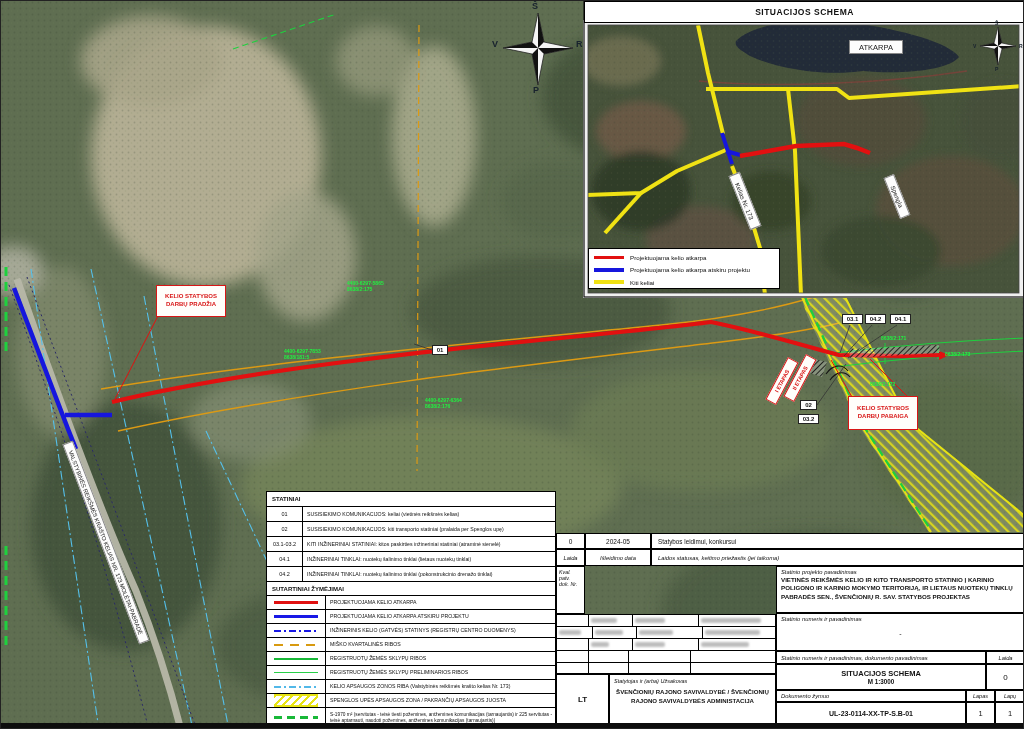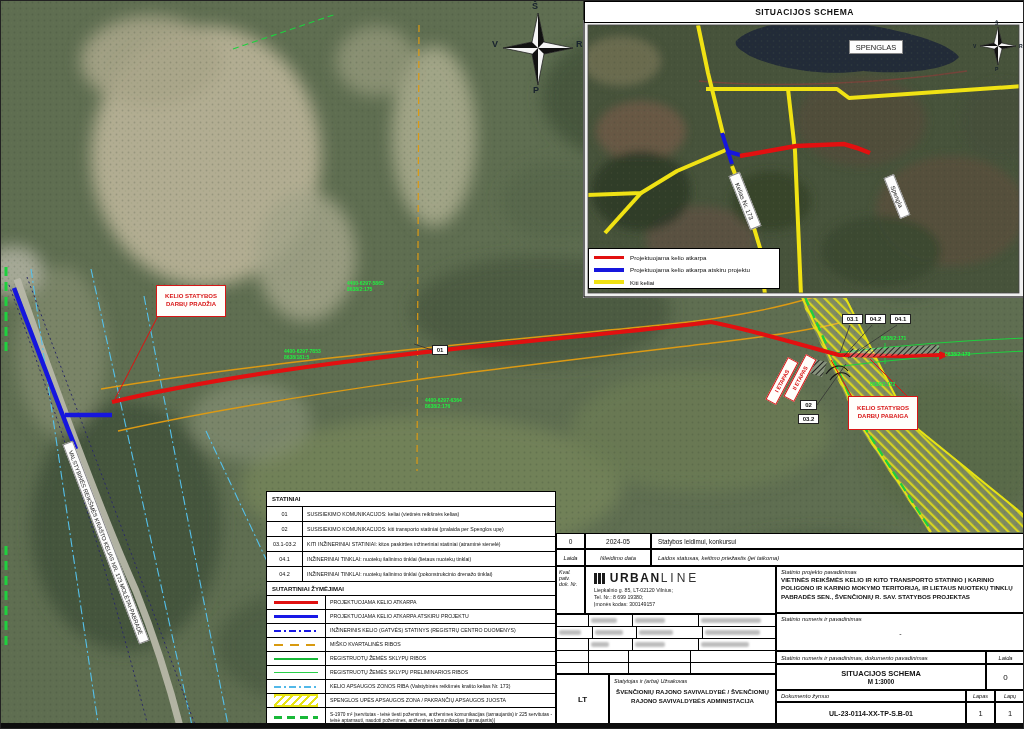--- a/index.html
+++ b/index.html
@@ -230,21 +230,21 @@
 <span class="abs cletter" style="left:575px;top:38px;">R</span>
 <span class="abs cletter" style="left:532px;top:84px;">P</span>
 
 <div class="abs inset-titlebar" style="left:583px;top:0px;width:441px;height:22px;">SITUACIJOS SCHEMA</div>
 
 <span class="abs cletter-sm" style="left:994px;top:19px;">Š</span>
 <span class="abs cletter-sm" style="left:972px;top:42px;">V</span>
 <span class="abs cletter-sm" style="left:1018px;top:42px;">R</span>
 <span class="abs cletter-sm" style="left:994px;top:65px;">P</span>
 
-<div class="abs whitelabel" style="left:848px;top:39px;width:54px;height:14px;font-size:7.5px;">SPENGLAS</div>
+<div class="abs whitelabel" style="left:848px;top:39px;width:54px;height:14px;font-size:7.5px;">ATKARPA</div>
 <div class="abs whitelabel" style="left:715px;top:194px;width:58px;height:12px;font-size:6.3px;transform:translate(0,0) rotate(68deg);transform-origin:center;">Kelias Nr. 173</div>
 <div class="abs whitelabel" style="left:874px;top:190px;width:44px;height:11px;font-size:6.3px;transform:rotate(68deg);transform-origin:center;">Spengla</div>
 
 <div class="abs inset-legend" style="left:587px;top:247px;width:192px;height:41px;">
   <div class="ilrow">
     <div class="ilswatch" style="height:3.5px;background:#e21010;"></div>
     <div class="illabel">Projektuojama kelio atkarpa</div>
   </div>
   <div class="ilrow">
     <div class="ilswatch" style="height:3.5px;background:#1616dd;"></div>
@@ -369,34 +369,20 @@
 <div class="tb ctr" style="left:555px;top:532px;width:29px;height:16px;font-size:6.5px;">0</div>
 <div class="tb ctr" style="left:584px;top:532px;width:66px;height:16px;font-size:6.5px;">2024-05</div>
 <div class="tb lft" style="left:650px;top:532px;width:374px;height:16px;font-size:6.3px;">Statybos leidimui, konkursui</div>
 <div class="tb ctr it" style="left:555px;top:548px;width:29px;height:17px;font-size:5.8px;">Laida</div>
 <div class="tb ctr it" style="left:584px;top:548px;width:66px;height:17px;font-size:5.8px;">Išleidimo data</div>
 <div class="tb lft it" style="left:650px;top:548px;width:374px;height:17px;font-size:5.8px;">Laidos statusas, keitimo priežastis (jei taikoma)</div>
 
 <div class="tb it pre" style="left:555px;top:565px;width:29px;height:48px;font-size:5.3px;padding:2px 0 0 2px;">Kval.
 patv.
 dok. Nr.</div>
-<div class="tb" style="left:584px;top:565px;width:191px;height:48px;padding:4px 0 0 8px;">
-  <div style="display:flex;align-items:center;">
-    <span class="logo-bars">
-          <span></span>
-          <span></span>
-          <span></span>
-        </span>
-    <span class="bold" style="font-size:12px;letter-spacing:1.5px;color:#1a1a1a;">URBAN</span>
-    <span style="font-size:12px;letter-spacing:3px;color:#333;">LINE</span>
-  </div>
-  <div class="pre" style="font-size:5.2px;line-height:1.3;margin-top:2px;color:#222;">Liepkalnio g. 85, LT-02120 Vilnius;
-Tel. Nr.: 8 699 19380;
-Įmonės kodas: 300149157</div>
-</div>
 
 <div class="abs" style="left:555px;top:613px;width:220px;height:60px;">
   <div style="display:flex;height:12px;border:1px solid #000;border-bottom:none;box-sizing:border-box;background:#fff;">
     <div style="flex:0 0 31px;border-right:1px solid #000;"></div>
     <div style="flex:0 0 39px;border-right:1px solid #000;padding:3px 2px;">
           <div class="blob" style="width:26px;"></div>
         </div>
     <div style="flex:0 0 61px;border-right:1px solid #000;padding:3px 2px;">
           <div class="blob" style="width:30px;"></div>
         </div>

